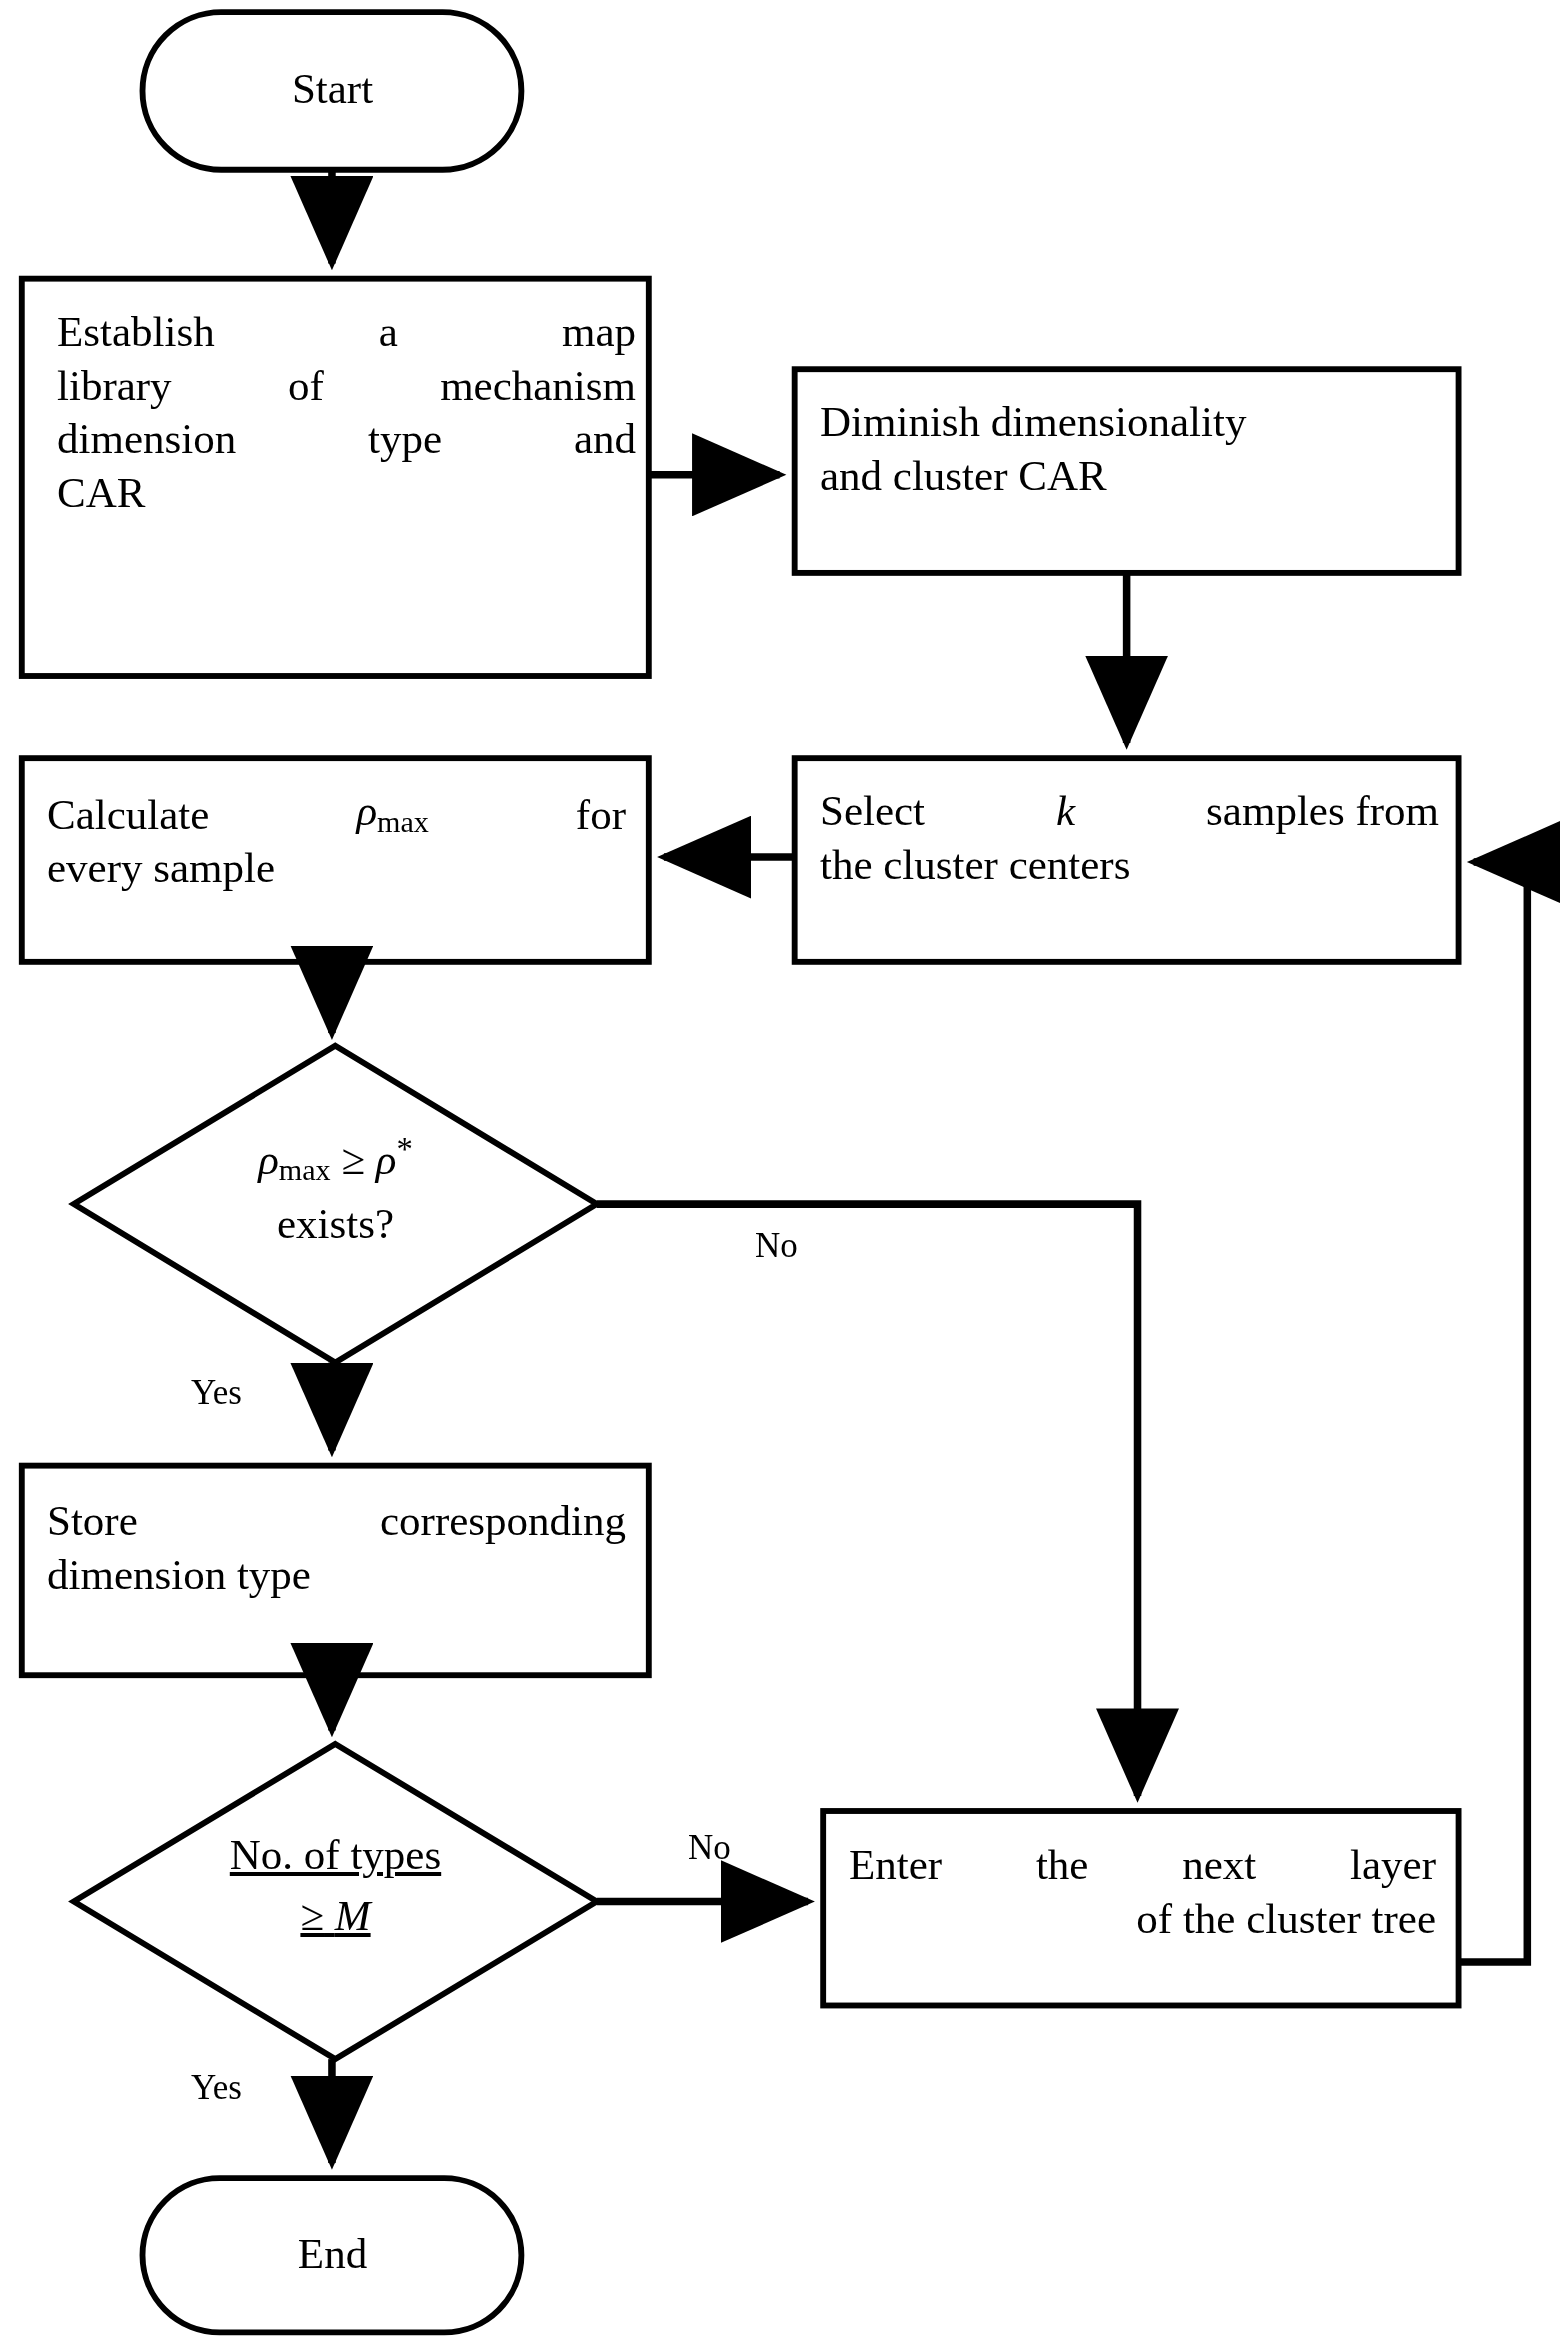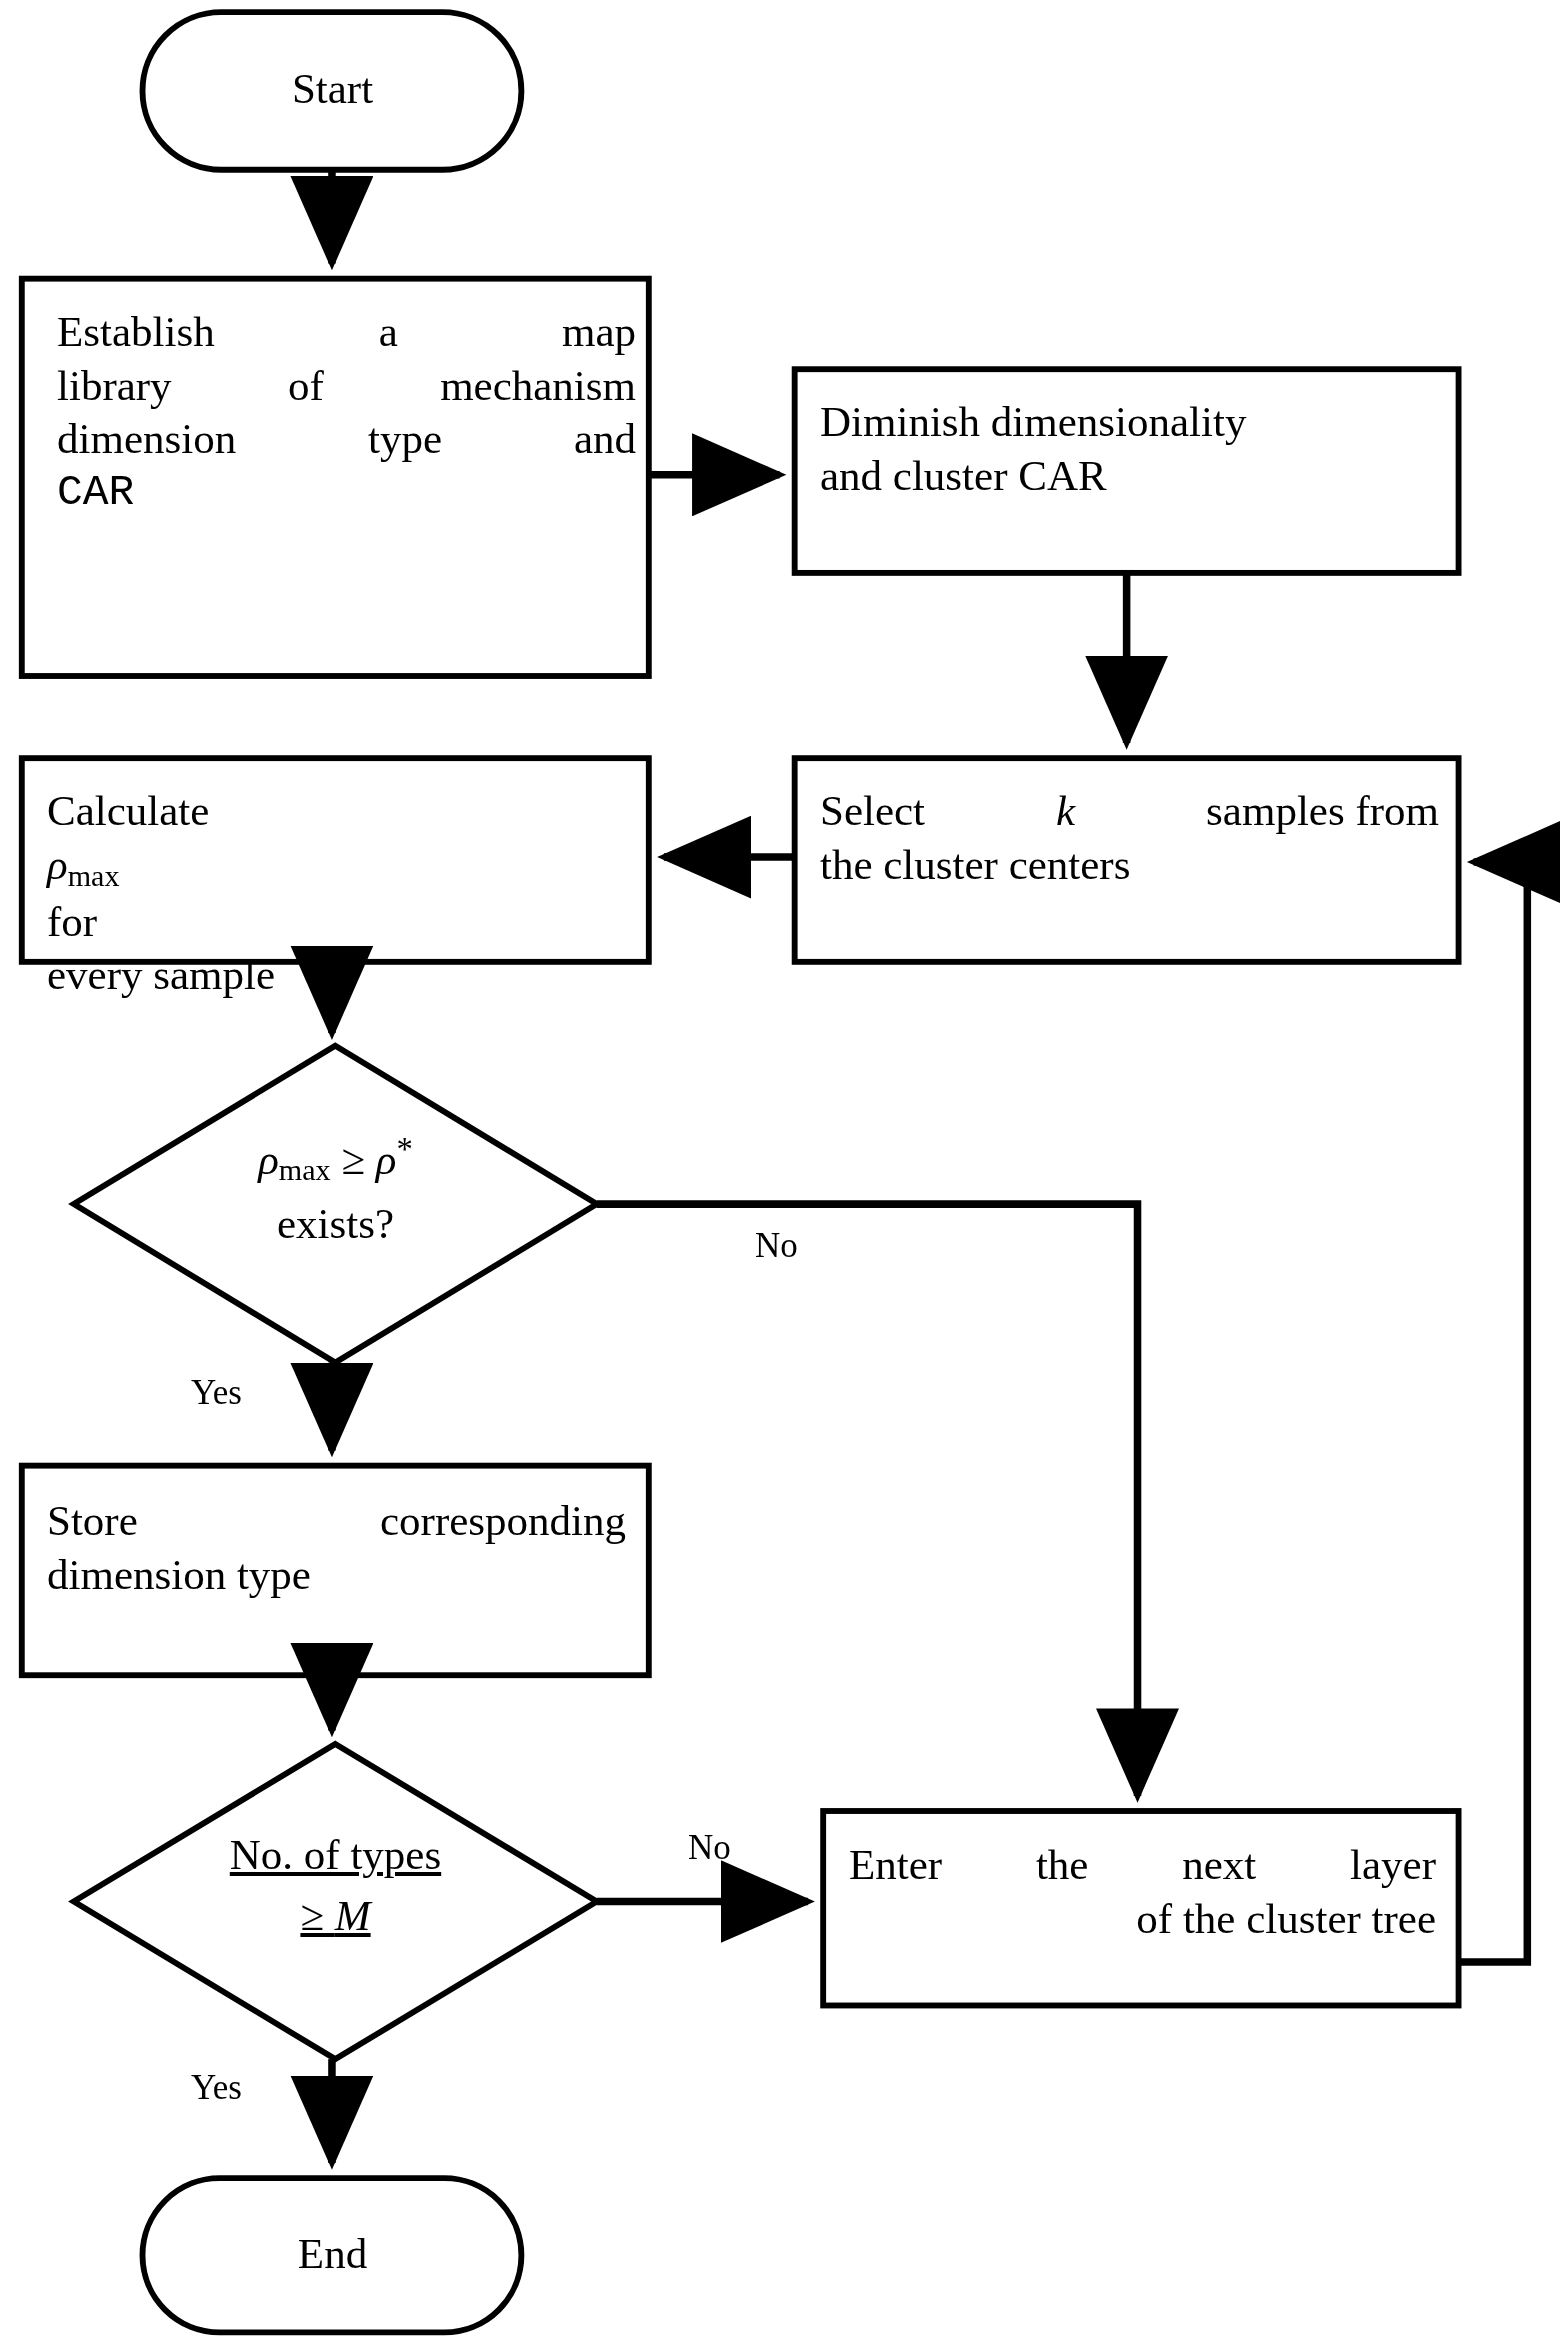--- a/index.html
+++ b/index.html
@@ -126,30 +126,30 @@
     <path class="conn" d="M1740,2340 L1822,2340 L1822,1028 L1758,1028" marker-end="url(#arrowFat)"></path>
 
   </svg>
 
   <div class="txt center" style="left:143px; top:62px; width:379px;font-family:Liberation Serif, serif;">Start</div>
 
   <div class="txt justify" style="left:57px; top:305px; width:579px;">
     <div style="text-align:justify; text-align-last:justify;"><span>Establish a map</span></div>
     <div style="text-align:justify; text-align-last:justify;"><span>library of mechanism</span></div>
     <div style="text-align:justify; text-align-last:justify;"><span>dimension type and</span></div>
-    <div style="text-align:center;font-family:Liberation Mono, monospace;"><span>CAR</span></div>
+    <div style="text-align:center;"><span>CAR</span></div>
   </div>
 
   <div class="txt" style="left:820px; top:395px; width:634px; text-align:left;">
     <div><span>Diminish dimensionality</span></div>
     <div><span>and cluster CAR</span></div>
   </div>
 
   <div class="txt" style="left:47px; top:784px; width:579px;">
-    <div style="display:flex; justify-content:space-between; align-items:flex-start;flex-direction:column;">
+    <div style="display:flex; justify-content:space-between; align-items:flex-end;">
       <span>Calculate</span>
       <span><i>ρ</i><span class="sub">max</span></span>
       <span>for</span>
     </div>
     <div>every sample</div>
   </div>
 
   <div class="txt center" style="left:126px; top:1126px; width:419px; line-height:1.45;">
     <div>
       <i>ρ</i><span class="sub">max</span>

